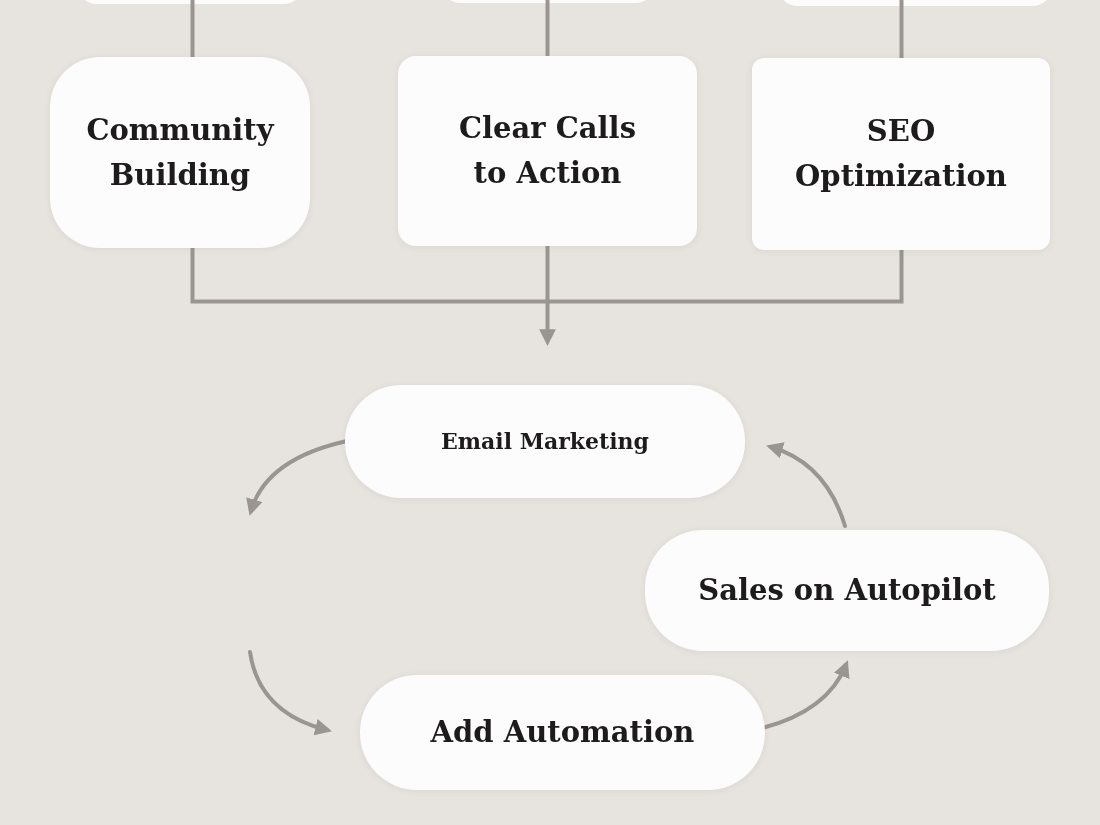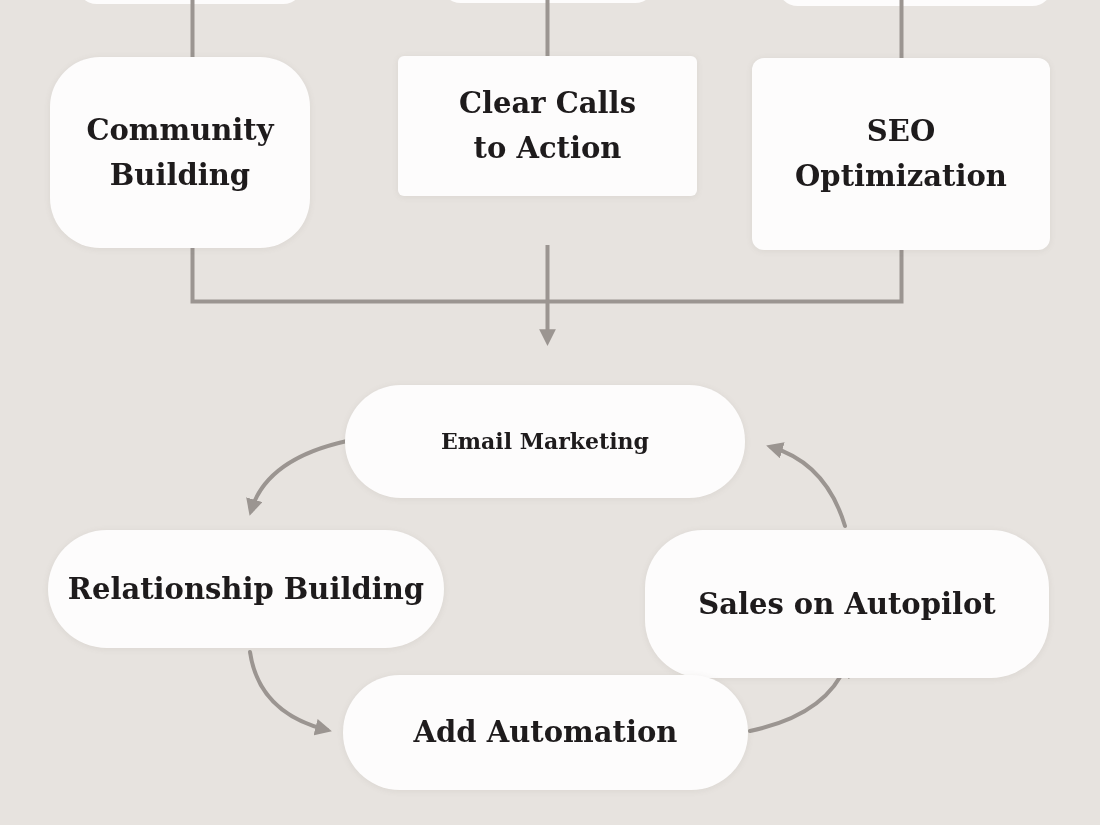--- a/index.html
+++ b/index.html
@@ -29,28 +29,28 @@
     text-align: center;
     color: #1e1b1c;
     font-weight: 700;
     font-size: 29px;
     box-shadow: 0 1px 6px rgba(110,100,92,0.10);
   }
   .node .label { white-space: pre-line; line-height: 1.55; }
 
   
   .box-community   { left: 50px;  top: 57px; width: 260px; height: 191px; border-radius: 50px; }
-  .box-clearcalls  { left: 398px; top: 56px; width: 299px; height: 140px; border-radius: 6px; }
+  .box-clearcalls  { left: 398px; top: 56px; width: 299px; height: 190px; border-radius: 18px; }
   .box-seo         { left: 752px; top: 58px; width: 298px; height: 192px; border-radius: 12px; }
 
   
   .box-email       { left: 345px; top: 385px; width: 400px; height: 113px; border-radius: 56px; font-size: 22px; }
   .box-relationship{ left: 48px;  top: 530px; width: 396px; height: 118px; border-radius: 59px; }
-  .box-sales       { left: 645px; top: 530px; width: 404px; height: 148px; border-radius: 58px; text-align: right; }
-  .box-automation  { left: 343px; top: 675px; width: 405px; height: 115px; border-radius: 57px; text-align: right; }
+  .box-sales       { left: 645px; top: 530px; width: 404px; height: 121px; border-radius: 58px; text-align: right; }
+  .box-automation  { left: 360px; top: 675px; width: 405px; height: 115px; border-radius: 57px; text-align: right; }
 
   
   .cutoff {
     position: absolute;
     z-index: 1;
     background: #fdfcfc;
     border-radius: 26px;
     height: 42px;
   }
   .cutoff-left   { left: 76px;  top: -38px; width: 228px; }
@@ -101,23 +101,20 @@
 to Action</span>
   </div>
   <div class="node box-seo">
     <span class="label">SEO
 Optimization</span>
   </div>
 
   <div class="node box-email">
     <span class="label">Email Marketing</span>
   </div>
-  <div class="node box-relationship">
-    <span class="label">Relationship Building</span>
-  </div>
   <div class="node box-sales">
     <span class="label">Sales on Autopilot</span>
   </div>
   <div class="node box-automation">
     <span class="label">Add Automation</span>
   </div>
 
 </div>
 
 </body></html>

